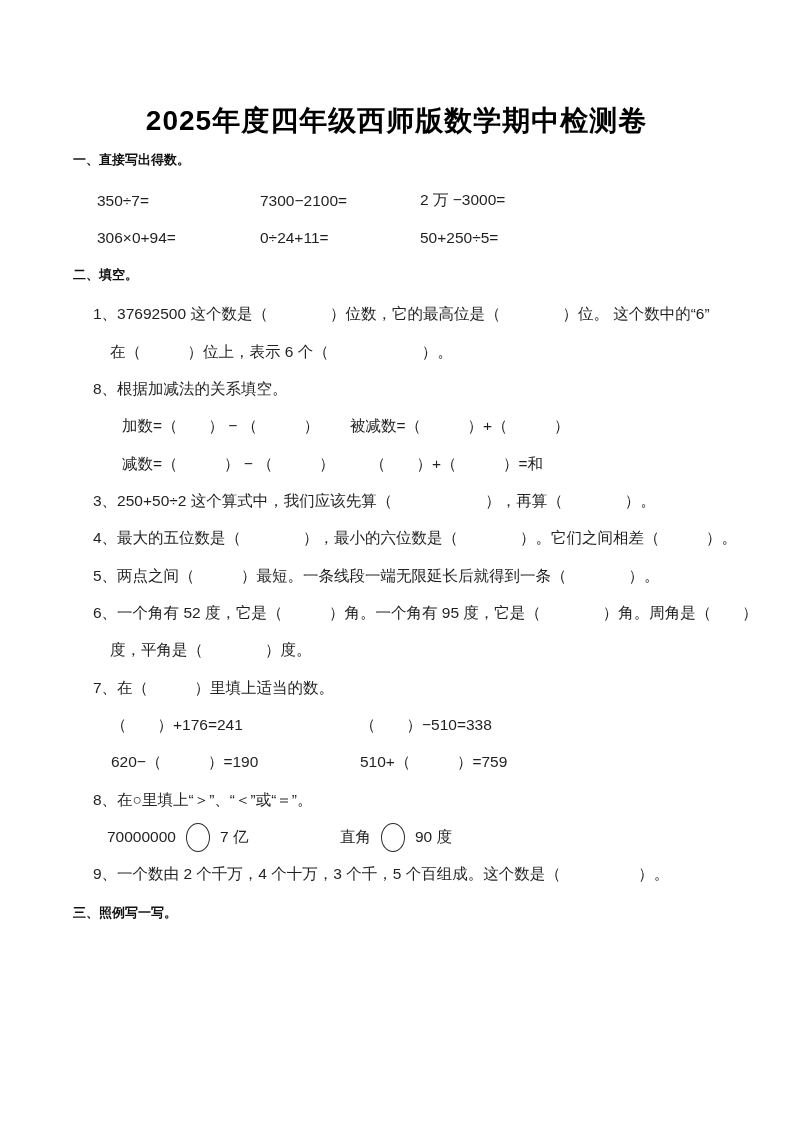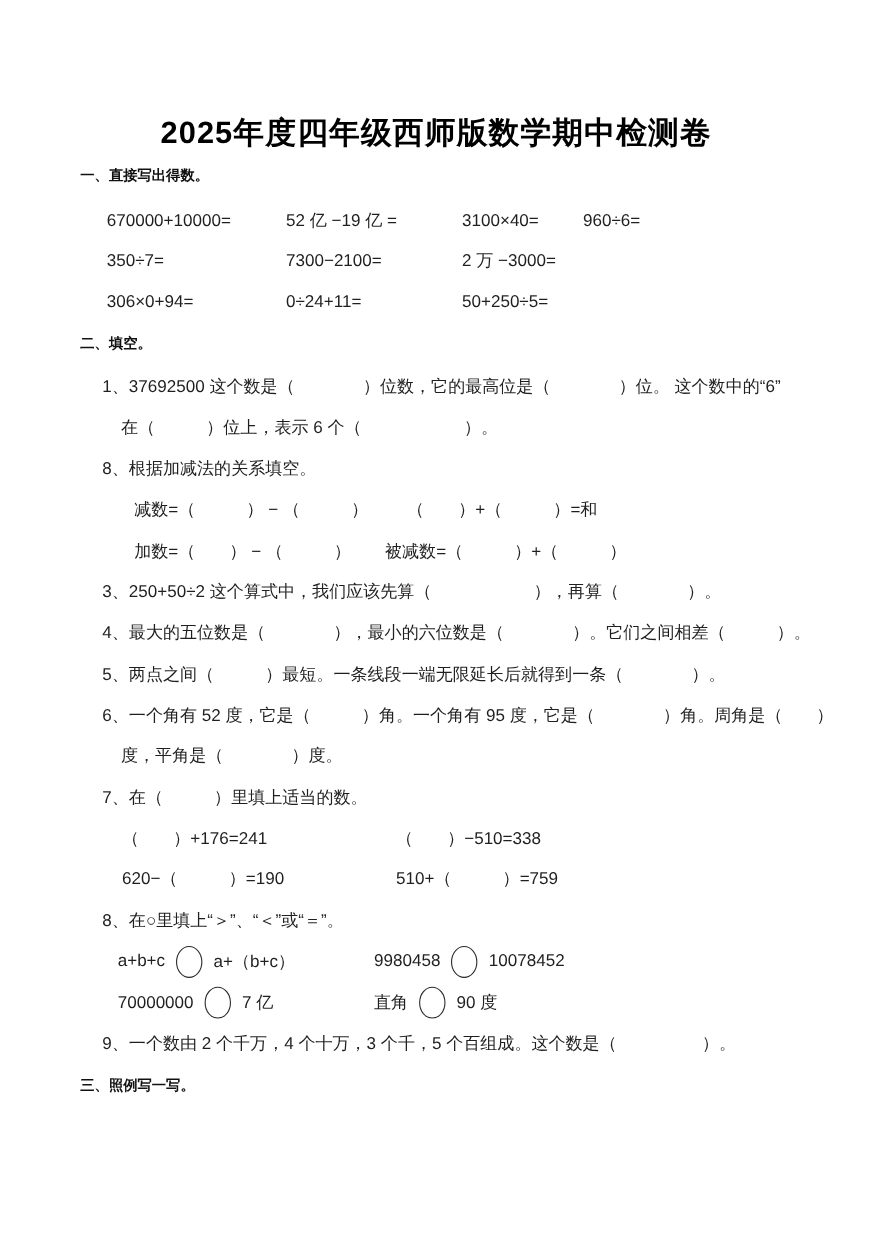--- a/index.html
+++ b/index.html
@@ -72,26 +72,20 @@
 <body>
 
 <div class="page">
 
   <h1 class="title">2025年度四年级西师版数学期中检测卷</h1>
 
   <div class="sec-heading">一、直接写出得数。</div>
 
   <div class="calc-rows">
     <div class="calc-row">
-      <span class="c1">670000+10000=</span>
-      <span class="c2">52 亿 −19 亿 =</span>
-      <span class="c3">3100×40=</span>
-      <span class="c4">960÷6=</span>
-    </div>
-    <div class="calc-row">
       <span class="c1">350÷7=</span>
       <span class="c2">7300−2100=</span>
       <span class="c3">2 万 −3000=</span>
       <span class="c4"></span>
     </div>
     <div class="calc-row">
       <span class="c1">306×0+94=</span>
       <span class="c2">0÷24+11=</span>
       <span class="c3">50+250÷5=</span>
       <span class="c4"></span>
@@ -100,26 +94,26 @@
 
   <div class="sec-heading s2">二、填空。</div>
 
   <div class="q-block">
 
     <div class="q-line">1、37692500 这个数是（　　　　）位数，它的最高位是（　　　　）位。 这个数中的“6”</div>
     <div class="q-line cont">在（　　　）位上，表示 6 个（　　　　　　）。</div>
 
     <div class="q-line">8、根据加减法的关系填空。</div>
     <div class="q-line sub">
+      <span class="w228">加数=（　　） − （　　　）</span>
+      <span>被减数=（　　　）+（　　　）</span>
+    </div>
+    <div class="q-line sub">
       <span class="w248">减数=（　　　） − （　　　）</span>
       <span>（　　）+（　　　）=和</span>
-    </div>
-    <div class="q-line sub">
-      <span class="w228">加数=（　　） − （　　　）</span>
-      <span>被减数=（　　　）+（　　　）</span>
     </div>
 
     <div class="q-line">3、250+50÷2 这个算式中，我们应该先算（　　　　　　），再算（　　　　）。</div>
     <div class="q-line">4、最大的五位数是（　　　　），最小的六位数是（　　　　）。它们之间相差（　　　）。</div>
     <div class="q-line">5、两点之间（　　　）最短。一条线段一端无限延长后就得到一条（　　　　）。</div>
 
     <div class="q-line">6、一个角有 52 度，它是（　　　）角。一个角有 95 度，它是（　　　　）角。周角是（　　）</div>
     <div class="q-line cont">度，平角是（　　　　）度。</div>
 
     <div class="q-line">7、在（　　　）里填上适当的数。</div>
@@ -128,32 +122,20 @@
       <span>（　　）−510=338</span>
     </div>
     <div class="q-line sub7">
       <span class="w249">620−（　　　）=190</span>
       <span>510+（　　　）=759</span>
     </div>
 
     <div class="q-line">8、在○里填上“＞”、“＜”或“＝”。</div>
     <div class="q-line sub8">
       <span class="pairgroup">
-        <span>a+b+c</span>
-        <span class="circle"></span>
-        <span>a+（b+c）</span>
-      </span>
-      <span class="pairgroup">
-        <span>9980458</span>
-        <span class="circle"></span>
-        <span>10078452</span>
-      </span>
-    </div>
-    <div class="q-line sub8">
-      <span class="pairgroup">
         <span>70000000</span>
         <span class="circle"></span>
         <span>7 亿</span>
       </span>
       <span class="pairgroup">
         <span>直角</span>
         <span class="circle"></span>
         <span>90 度</span>
       </span>
     </div>

